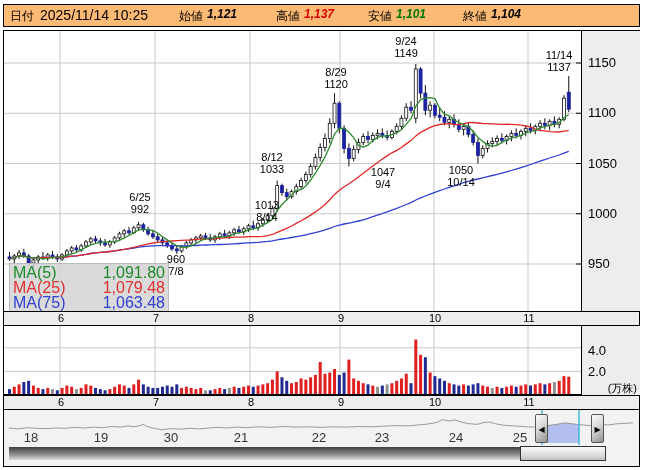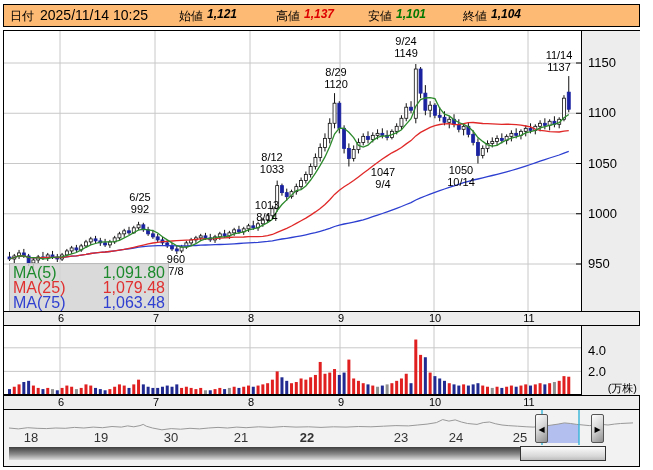--- a/index.html
+++ b/index.html
@@ -522,22 +522,22 @@
         <polygon points="5,33 5.0,18.0 14.4,18.9 23.7,17.7 33.1,18.3 42.4,18.6 51.8,18.0 61.2,18.3 70.5,17.4 79.9,18.0 89.2,17.1 98.6,17.7 108.0,16.5 117.3,17.1 123.6,15.9 129.8,16.8 136.0,15.6 139.2,14.4 142.3,16.2 148.5,18.0 157.9,19.8 167.2,18.6 176.6,19.2 186.0,18.3 195.3,18.9 204.7,18.0 214.0,17.4 223.4,18.0 232.8,17.1 242.1,17.7 254.6,16.8 267.1,17.4 279.6,16.5 292.0,17.1 304.5,16.8 317.0,17.4 329.5,16.8 342.0,17.1 354.4,16.5 366.9,16.8 379.4,16.2 391.9,15.6 404.4,15.9 413.7,15.0 423.1,14.1 432.4,12.6 438.7,9.6 444.9,11.1 451.2,9.9 457.4,12.0 463.6,13.5 473.0,14.4 479.2,12.6 485.5,12.0 491.7,13.8 498.0,15.0 504.2,15.6 513.6,16.2 522.9,16.8 529.2,17.1 535.4,16.5 541.6,15.9 547.9,15.0 554.1,14.1 560.4,12.9 566.6,13.5 572.8,14.4 579.1,15.0 585.3,15.6 591.6,15.0 597.8,14.4 604.0,15.0 610.3,14.1 616.5,13.5 629.0,12.9 629,33" fill="#b3bfee" clip-path="url(#selclip)"></polygon>
         <polyline points="5.0,18.0 14.4,18.9 23.7,17.7 33.1,18.3 42.4,18.6 51.8,18.0 61.2,18.3 70.5,17.4 79.9,18.0 89.2,17.1 98.6,17.7 108.0,16.5 117.3,17.1 123.6,15.9 129.8,16.8 136.0,15.6 139.2,14.4 142.3,16.2 148.5,18.0 157.9,19.8 167.2,18.6 176.6,19.2 186.0,18.3 195.3,18.9 204.7,18.0 214.0,17.4 223.4,18.0 232.8,17.1 242.1,17.7 254.6,16.8 267.1,17.4 279.6,16.5 292.0,17.1 304.5,16.8 317.0,17.4 329.5,16.8 342.0,17.1 354.4,16.5 366.9,16.8 379.4,16.2 391.9,15.6 404.4,15.9 413.7,15.0 423.1,14.1 432.4,12.6 438.7,9.6 444.9,11.1 451.2,9.9 457.4,12.0 463.6,13.5 473.0,14.4 479.2,12.6 485.5,12.0 491.7,13.8 498.0,15.0 504.2,15.6 513.6,16.2 522.9,16.8 529.2,17.1 535.4,16.5 541.6,15.9 547.9,15.0 554.1,14.1 560.4,12.9 566.6,13.5 572.8,14.4 579.1,15.0 585.3,15.6 591.6,15.0 597.8,14.4 604.0,15.0 610.3,14.1 616.5,13.5 629.0,12.9" fill="none" stroke="#999999" stroke-width="1"></polyline>
         <line x1="538" y1="0" x2="538" y2="35" stroke="#35b5d8" stroke-width="1.4"></line>
         <line x1="575" y1="0" x2="575" y2="35" stroke="#35b5d8" stroke-width="1.4"></line>
       </svg>
     <div id="yearlabs">
         <span class="yearlab" style="left: 27px;">18</span>
         <span class="yearlab" style="left: 97px;">19</span>
         <span class="yearlab" style="left: 167px;">30</span>
         <span class="yearlab" style="left: 237px;">21</span>
-        <span class="yearlab" style="left: 303px; font-weight: bold;">22</span>
-        <span class="yearlab" style="left: 378px; margin-left: 19px;">23</span>
+        <span class="yearlab" style="left: 315px;">22</span>
+        <span class="yearlab" style="left: 378px;">23</span>
         <span class="yearlab" style="left: 452px;">24</span>
         <span class="yearlab" style="left: 516px;">25</span>
       </div>
     <button class="navbtn" style="left:531px">◀</button>
     <button class="navbtn" style="left:587px">▶</button>
     <div id="sb-track">
       <div id="sb-thumb"></div>
     </div>
   </div>
 

